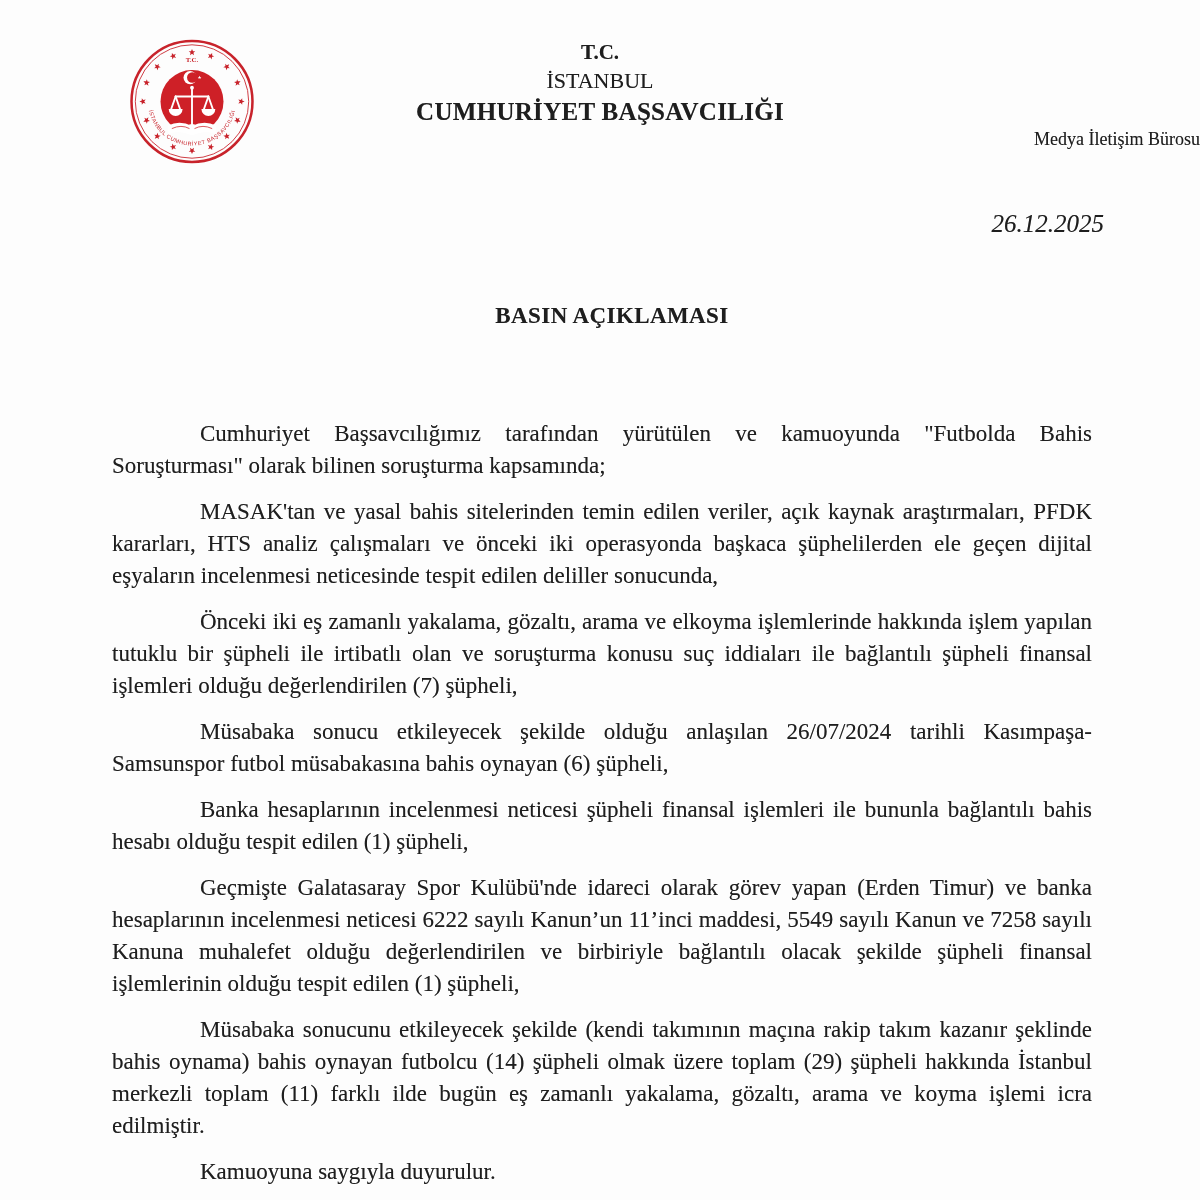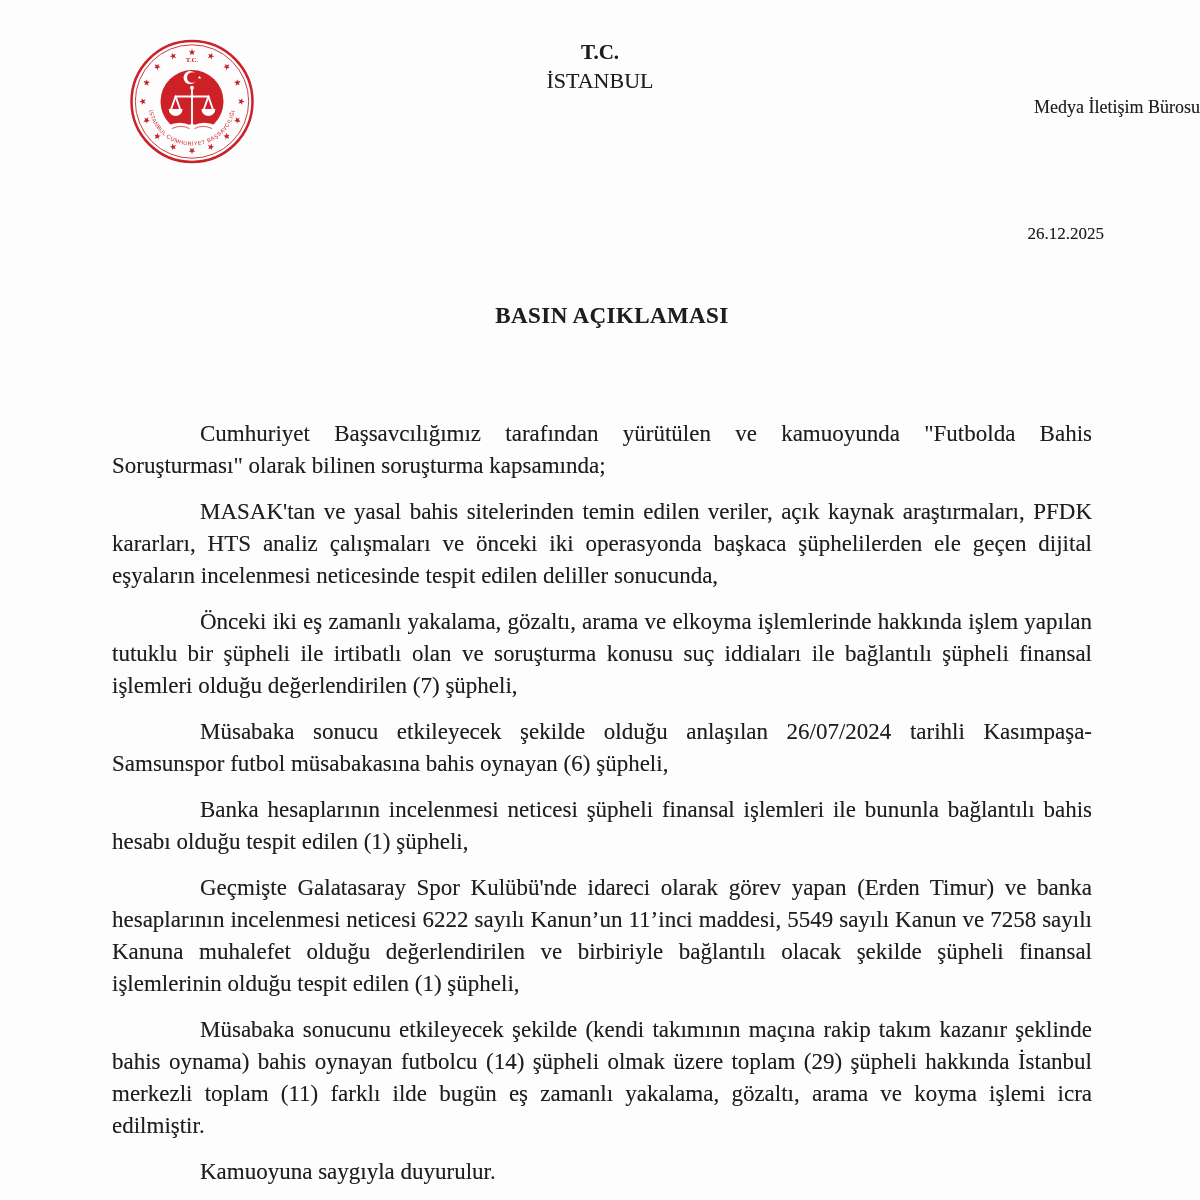--- a/index.html
+++ b/index.html
@@ -38,23 +38,24 @@
     text-align: center;
     line-height: 1.0;
   }
   .lh-tc      { font-weight: bold; font-size: 21px; }
   .lh-city    { font-weight: normal; font-size: 22px; margin-top: 7px; }
   .lh-office  { font-weight: bold; font-size: 25px; margin-top: 7px; letter-spacing: 0.3px; }
   .lh-bureau  { font-size: 18px; margin-top: 6px; text-align: right; }
 
   .doc-date {
     position: absolute;
-    top: 224px;
+    top: 210px;
     right: 96px;
-    font-size: 17px;
+    font-size: 25px;
+    font-style: italic;
   }
 
   .doc-title {
     position: absolute;
     top: 303px;
     left: 0;
     width: 1200px;
     text-align: center;
     font-weight: bold;
     font-size: 23px;
@@ -136,20 +137,21 @@
       <circle cx="100" cy="78" r="3" fill="#ffffff"></circle>
       <path d="M63,112 A 11,11 0 0 0 85,112 Z" fill="#ffffff"></path>
       <path d="M115,112 A 11,11 0 0 0 137,112 Z" fill="#ffffff"></path>
       <path d="M100,146 L95.5,136 L104.5,136 Z" fill="#ffffff"></path>
     </svg>
   </div>
 
   <div class="letterhead">
     <div class="lh-tc txt">T.C.</div>
     <div class="lh-city txt">İSTANBUL</div>
+    <div class="lh-office txt">CUMHURİYET BAŞSAVCILIĞI</div>
     <div class="lh-bureau txt">Medya İletişim Bürosu</div>
   </div>
 
   <div class="doc-date txt">26.12.2025</div>
 
   <div class="doc-title txt">BASIN AÇIKLAMASI</div>
 
   <div class="bodytext">
     <p>Cumhuriyet Başsavcılığımız tarafından yürütülen ve kamuoyunda "Futbolda Bahis Soruşturması" olarak bilinen soruşturma kapsamında;</p>
     <p>MASAK'tan ve yasal bahis sitelerinden temin edilen veriler, açık kaynak araştırmaları, PFDK kararları, HTS analiz çalışmaları ve önceki iki operasyonda başkaca şüphelilerden ele geçen dijital eşyaların incelenmesi neticesinde tespit edilen deliller sonucunda,</p>

